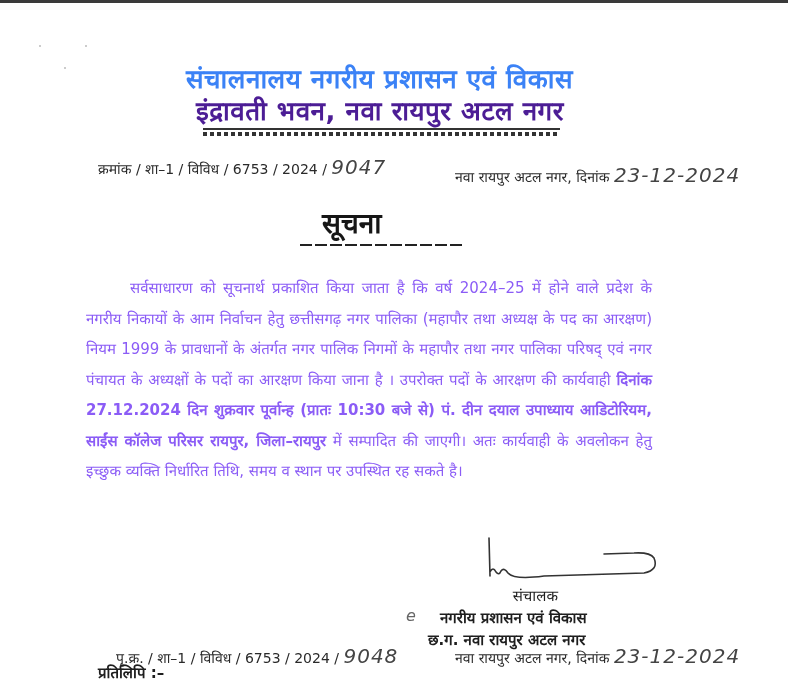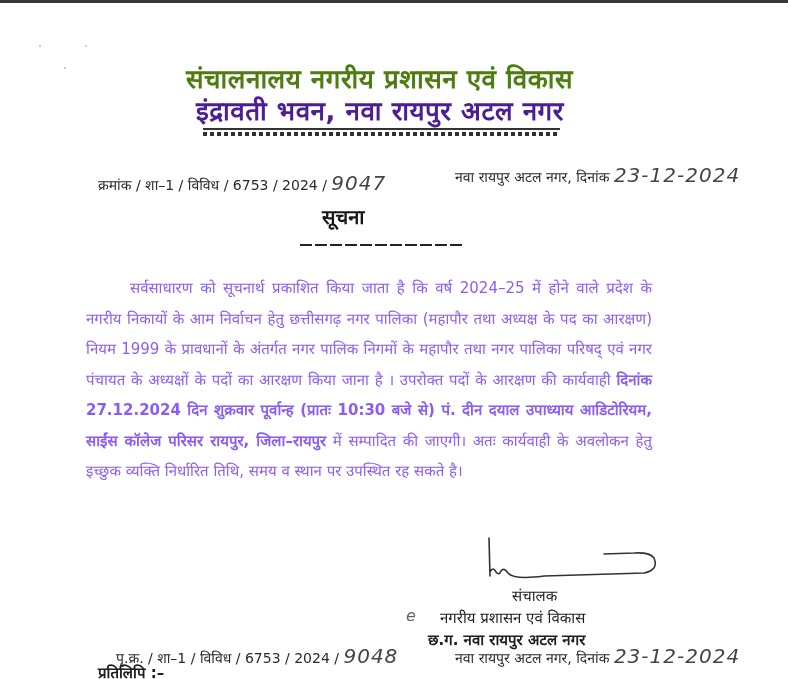--- a/index.html
+++ b/index.html
@@ -3,55 +3,55 @@
 <meta charset="utf-8">
 <style>
   html, body { margin: 0; padding: 0; }
   body {
     width: 788px; height: 679px; overflow: hidden; position: relative;
     background: #ffffff; color: #1a1a1a;
     font-family: "DejaVu Sans", "Liberation Sans", sans-serif;
     border-top: 3px solid #3a3a3a; box-sizing: border-box;
   }
   .abs { position: absolute; white-space: nowrap; }
-  .title1 { left: 186px; top: 57px; font-size: 26px; font-weight: bold; letter-spacing: 0.5px; color: #4d7c0f; }
+  .title1 { left: 186px; top: 57px; font-size: 26px; font-weight: bold; letter-spacing: 0.5px; color: #3b82f6; }
   .title2 { left: 196px; top: 89px; font-size: 26px; font-weight: bold; letter-spacing: 0.5px; color: #4c1d95; }
   .rule-solid { position: absolute; left: 203px; top: 125px; width: 357px; height: 2px; background: #333; }
   .rule-dotted { position: absolute; left: 203px; top: 129px; width: 357px; height: 4px;
     background: repeating-linear-gradient(90deg, #333 0 4px, transparent 4px 7px); }
   .ref { font-size: 14px; color: #2a2a2a; }
   .hand { font-family: "DejaVu Sans", sans-serif; font-style: italic; font-size: 20px; color: #444; letter-spacing: 1px; }
-  .suchna { left: 322px; top: 200px; font-size: 20px; font-weight: bold; color: #161616; }
+  .suchna { left: 322px; top: 200px; font-size: 28px; font-weight: bold; color: #161616; }
   .suchna-rule { position: absolute; left: 300px; top: 241px; width: 162px; height: 2px;
     background: repeating-linear-gradient(90deg, #222 0 12px, transparent 12px 15px); }
   .para { position: absolute; left: 86px; top: 270px; width: 566px; font-size: 15px; line-height: 30.5px; color: #8b5cf6; text-align: justify; }
   .para b { font-weight: bold; }
   .para .indent { display: inline-block; width: 44px; }
   .sig { position: absolute; left: 484px; top: 533px; width: 180px; height: 52px; }
   .sign-block { position: absolute; left: 420px; top: 582px; font-size: 15px; color: #1e1e1e; line-height: 22px; }
   .sign-block .l1 { padding-left: 64px; text-align: center; }
-  .sign-block .l2 { padding-left: 20px; font-weight: normal; }
+  .sign-block .l2 { padding-left: 20px; font-weight: bold; }
   .sign-block .l3 { padding-left: 8px; font-weight: bold; }
   .initial { position: absolute; left: 406px; top: 603px; font-size: 16px; font-style: italic; color: #666; }
   .prati { left: 98px; top: 659px; font-size: 15px; font-weight: bold; color: #1e1e1e; }
   .speck { position: absolute; width: 2px; height: 2px; background: #bbb; border-radius: 1px; }
 </style>
 </head>
 <body>
 
 <div class="speck" style="left:39px;top:42px;"></div>
 <div class="speck" style="left:85px;top:42px;"></div>
 <div class="speck" style="left:64px;top:64px;"></div>
 
 <div class="abs title1">संचालनालय नगरीय प्रशासन एवं विकास</div>
 <div class="abs title2">इंद्रावती भवन, नवा रायपुर अटल नगर</div>
 <div class="rule-solid"></div>
 <div class="rule-dotted"></div>
 
-<div class="abs ref" style="left:98px;top:168px;">
+<div class="abs ref" style="left:98px;top:152px;">
   <span>क्रमांक / शा–1 / विविध / 6753 / 2024 /</span>
   <span class="hand">9047</span>
 </div>
 <div class="abs ref" style="left:455px;top:160px;">
   <span>नवा रायपुर अटल नगर, दिनांक</span>
   <span class="hand">23-12-2024</span>
 </div>
 
 <div class="abs suchna">सूचना</div>
 <div class="suchna-rule"></div>

